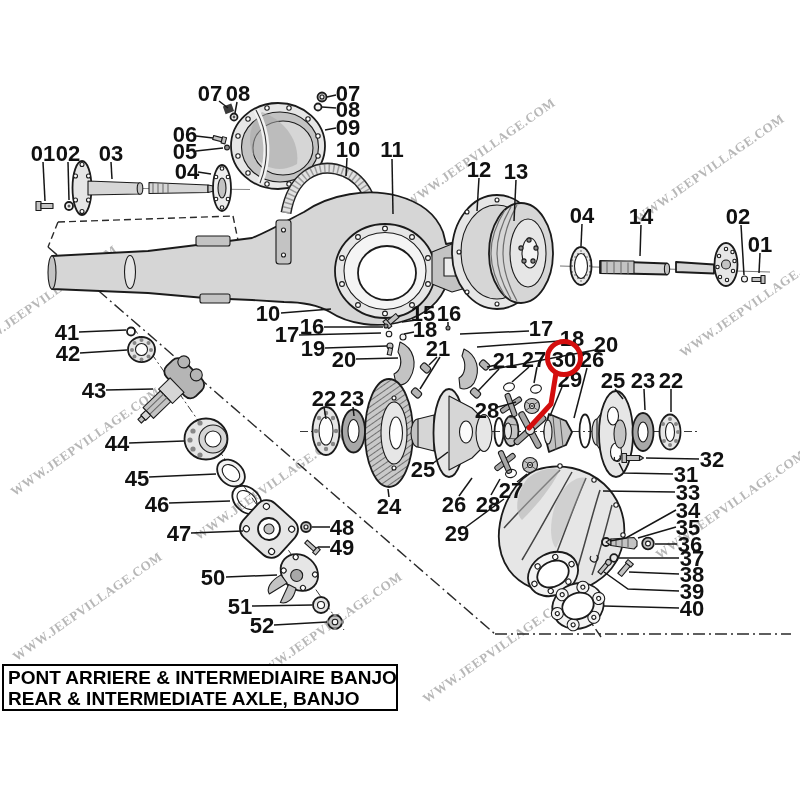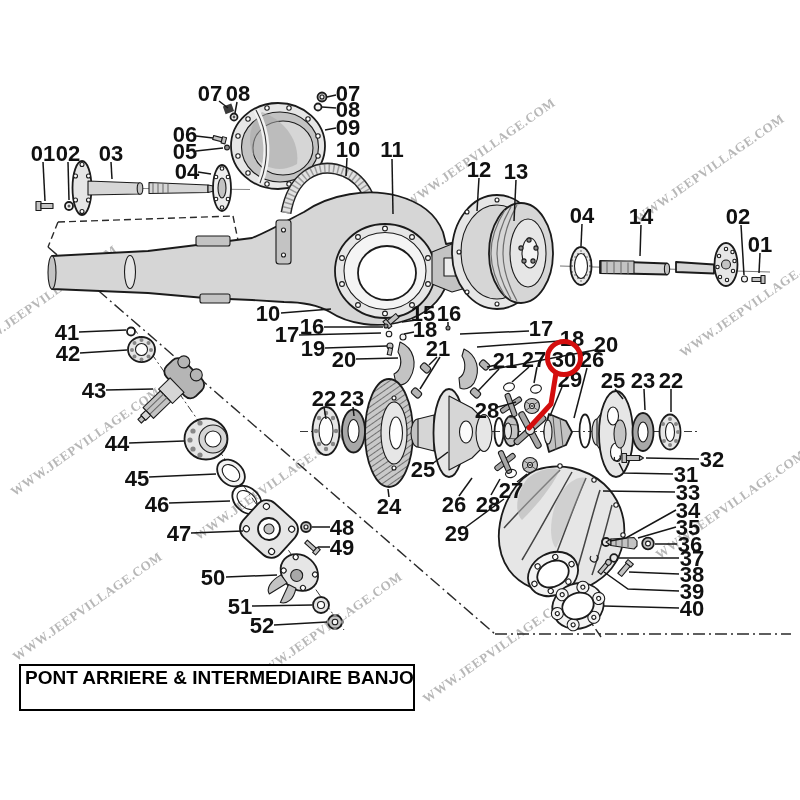--- a/index.html
+++ b/index.html
@@ -7,21 +7,21 @@
          font-family:"Liberation Sans",sans-serif;}
   svg{position:absolute;left:0;top:0;}
   .lbl{font-family:"Liberation Sans",sans-serif;font-weight:700;font-size:22px;fill:#111;}
   .wm{font-family:"Liberation Serif",serif;font-weight:700;font-size:13px;fill:#a6a6a6;
       opacity:.8;letter-spacing:.6px;}
   .leader{fill:none;stroke:#161616;stroke-width:1.5;}
   .ol{stroke:#1b1b1b;stroke-width:1.8;}
   .thin{stroke:#1b1b1b;stroke-width:1.1;}
   .dash{fill:none;stroke:#2a2a2a;stroke-width:1.4;}
   .axis{fill:none;stroke:#3a3a3a;stroke-width:1;}
-  .caption-box{position:absolute;left:19px;top:664px;width:384px;height:40px;
+  .caption-box{position:absolute;left:2px;top:664px;width:384px;height:40px;
       border:2.5px solid #000;background:#fff;padding:1px 4px 2px 4px;
       font-weight:700;font-size:19px;line-height:21px;color:#000;white-space:nowrap;}
 </style>
 </head>
 <body>
 
 <div class="stage">
 <svg id="diag" width="800" height="800" viewBox="0 0 800 800">
   <defs>
     <pattern id="hatch" width="5" height="5" patternUnits="userSpaceOnUse" patternTransform="rotate(55)">
@@ -653,14 +653,15 @@
         <text class="lbl" x="262" y="633" text-anchor="middle">52</text>
       </g>
   <g id="hlLayer">
         <circle cx="564" cy="358" r="16.5" fill="none" stroke="#d40d0d" stroke-width="5"></circle>
         <polyline points="556,373 551,404 529,428" fill="none" stroke="#d40d0d" stroke-width="5" stroke-linecap="round" stroke-linejoin="round"></polyline>
       </g>
 </svg>
 
 <div class="caption-box">
   <div>PONT ARRIERE &amp; INTERMEDIAIRE BANJO</div>
+  <div>REAR &amp; INTERMEDIATE AXLE, BANJO</div>
 </div>
 </div>
 
 </body></html>

